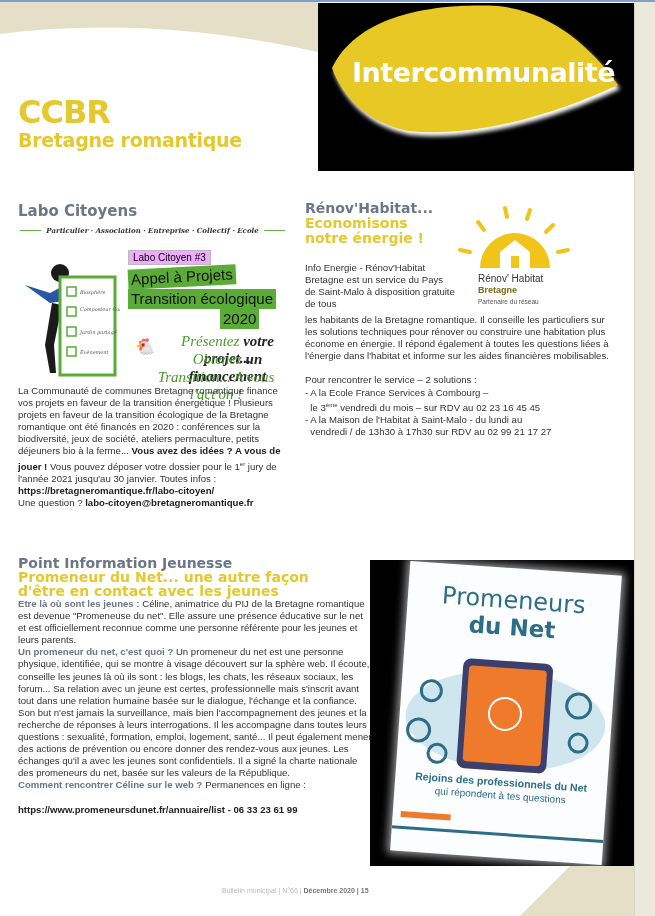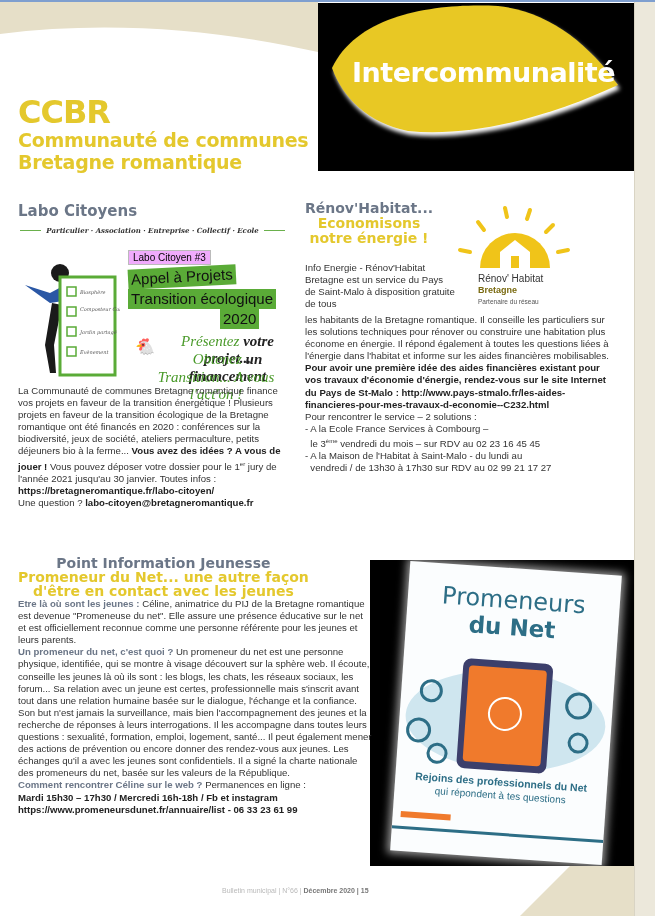--- a/index.html
+++ b/index.html
@@ -6,21 +6,21 @@
   body { width:655px; height:916px; position:relative; overflow:hidden; background:#ffffff; font-family:"Liberation Sans", sans-serif; }
   .topline { position:absolute; left:0; top:0; width:655px; height:2px; background:#7f9fcf; }
   .right-strip { position:absolute; left:634px; top:2px; width:21px; height:914px; background:#ece8db; border-left:1px solid #d9d4c4; }
   .bg-shape { position:absolute; left:0; top:2px; }
   .header-black { position:absolute; left:318px; top:3px; width:316px; height:168px; background:#000000; overflow:hidden; }
   .leaf { position:absolute; left:0; top:0; }
   .leaf-title { position:absolute; left:34px; top:54px; font-family:"DejaVu Sans", sans-serif; font-weight:bold; font-size:27px; color:#fff; letter-spacing:-0.5px; }
   .ccbr { position:absolute; left:18px; top:95px; color:#e4c82d; font-family:"DejaVu Sans", sans-serif; font-weight:bold; }
   .ccbr .t1 { font-size:32px; letter-spacing:-1px; line-height:34px; display:block; }
   .ccbr .t2 { font-size:19px; line-height:22px; display:block; letter-spacing:-0.3px; }
-  h2.sec { margin:0; font-family:"DejaVu Sans", sans-serif; font-weight:bold; color:#6b7687;text-align:center; }
+  h2.sec { margin:0; font-family:"DejaVu Sans", sans-serif; font-weight:bold; color:#6b7687; }
   .labo-title { position:absolute; left:18px; top:202px; font-size:15px; }
   .labo-sub { position:absolute; left:20px; top:226px; width:265px; display:flex; align-items:center; gap:5px; font-family:"DejaVu Serif", serif; font-style:italic; font-weight:bold; font-size:7px; color:#333; }
   .labo-sub .ln { flex:1; height:1px; background:#6ab04c; }
   .poster { position:absolute; left:20px; top:245px; width:270px; height:135px; }
   .lc3 { position:absolute; left:108px; top:5px; border:1px solid #bbb; padding:1px 4px; font-size:10px; font-family:"Liberation Sans Narrow","Liberation Sans",sans-serif; background:#f0abfc; }
   .gband { position:absolute; background:#5aab37; color:#111; font-size:15px; padding:0 3px; line-height:20px; }
   .gt { position:absolute; font-family:Liberation Serif, serif; font-style:italic; font-size:15px; color:#4a9a2a;text-align:center; }
   .gt b { color:#222; }
   .body-text { font-family:"Liberation Sans", sans-serif; font-size:9.6px; line-height:12.1px; color:#333; }
   .body-text b { color:#222; }
@@ -63,21 +63,20 @@
         </filter>
     </defs>
     <path d="M14,65 C40,10 120,0 180,3 C230,8 270,40 300,82 C240,110 160,135 90,128 C50,120 25,95 14,65 Z" fill="#ffffff" filter="url(#glow)" transform="translate(2,4)"></path>
     <path d="M14,65 C40,10 120,0 180,3 C230,8 270,40 300,82 C240,110 160,135 90,128 C50,120 25,95 14,65 Z" fill="#e8c824"></path>
   </svg>
   <div class="leaf-title">Intercommunalité</div>
 </div>
 
 <div class="ccbr">
   <span class="t1">CCBR</span>
-  <span class="t2">Communauté de communes</span>
   <span class="t2">Bretagne romantique</span>
 </div>
 
 <h2 class="sec labo-title">Labo Citoyens</h2>
 <div class="labo-sub">
   <span class="ln"></span>
   <span>Particulier · Association · Entreprise · Collectif · Ecole</span>
   <span class="ln"></span>
 </div>
 
@@ -137,39 +136,39 @@
     <rect x="61" y="56" width="8" height="12" fill="#f0c419"></rect>
   </svg>
   <div style="position:absolute;left:28px;top:73px;font-size:10px;color:#333;">Rénov' Habitat</div>
   <div style="position:absolute;left:28px;top:85px;font-size:9px;font-weight:bold;color:#7a6a10;text-align:center;">Bretagne</div>
   <div style="position:absolute;left:28px;top:98px;font-size:6.5px;color:#555;">Partenaire du réseau</div>
 </div>
 
 <div class="body-text renov-body1">Info Energie - Rénov'Habitat Bretagne est un service du Pays de Saint-Malo à disposition gratuite de tous</div>
 <div class="body-text renov-body2">
   <span>les habitants de la Bretagne romantique. Il conseille les particuliers sur les solutions techniques pour rénover ou construire une habitation plus économe en énergie. Il répond également à toutes les questions liées à l'énergie dans l'habitat et informe sur les aides financières mobilisables.</span><br>
-  <b>Pour avoir une première idée des aides financières existant pour vos travaux d'économie d'énergie, rendez-vous sur le site Internet du Pays de St-Malo : http://www.pays-stmalo.fr/les-aides-financieres-pour-mes-travaux-d-economie--C232.html</b><br>
+  <br>
   <span>Pour rencontrer le service – 2 solutions :</span><br>
   <span>- A la Ecole France Services à Combourg –</span><br>
   &nbsp;&nbsp;<span>le 3</span><sup style="font-size:6px">ème</sup><span> vendredi du mois – sur RDV au 02 23 16 45 45</span><br>
   <span>- A la Maison de l'Habitat à Saint-Malo - du lundi au</span><br>
   &nbsp;&nbsp;<span>vendredi / de 13h30 à 17h30 sur RDV au 02 99 21 17 27</span>
 </div>
 
 <h2 class="sec pij-title">
   <span>Point Information Jeunesse</span>
   <span class="y">Promeneur du Net... une autre façon</span>
   <span class="y">d'être en contact avec les jeunes</span>
 </h2>
 
 <div class="body-text pij-body">
   <span class="q">Etre là où sont les jeunes :</span><span> Céline, animatrice du PIJ de la Bretagne romantique est devenue "Promeneuse du net". Elle assure une présence éducative sur le net et est officiellement reconnue comme une personne référente pour les jeunes et leurs parents.</span><br>
   <span class="q">Un promeneur du net, c'est quoi ?</span><span> Un promeneur du net est une personne physique, identifiée, qui se montre à visage découvert sur la sphère web. Il écoute, conseille les jeunes là où ils sont : les blogs, les chats, les réseaux sociaux, les forum... Sa relation avec un jeune est certes, professionnelle mais s'inscrit avant tout dans une relation humaine basée sur le dialogue, l'échange et la confiance.  Son but n'est jamais la surveillance, mais bien l'accompagnement des jeunes et la recherche de réponses à leurs interrogations. Il les accompagne dans toutes leurs questions : sexualité, formation, emploi, logement, santé... Il peut également mener des actions de prévention ou encore donner des rendez-vous aux jeunes. Les échanges qu'il a avec les jeunes sont confidentiels. Il a signé la charte nationale des promeneurs du net, basée sur les valeurs de la République.</span><br>
   <span class="q">Comment rencontrer Céline sur le web ?</span><span> Permanences en ligne :</span><br>
-  <b>Mardi 15h30 – 17h30 / Mercredi 16h-18h / Fb et instagram</b><br>
+  <br>
   <b>https://www.promeneursdunet.fr/annuaire/list - 06 33 23 61 99</b>
 </div>
 
 <div class="prom-black">
   <div class="prom-card">
     <div class="prom-h1">Promeneurs</div>
     <div class="prom-h2">du Net</div>
     <svg width="212" height="130" style="position:absolute;left:0;top:78px">
       <ellipse cx="106" cy="75" rx="100" ry="50" fill="#cfe6ef"></ellipse>
       <rect x="60" y="15" width="90" height="110" rx="8" fill="#3c3f6b"></rect>

